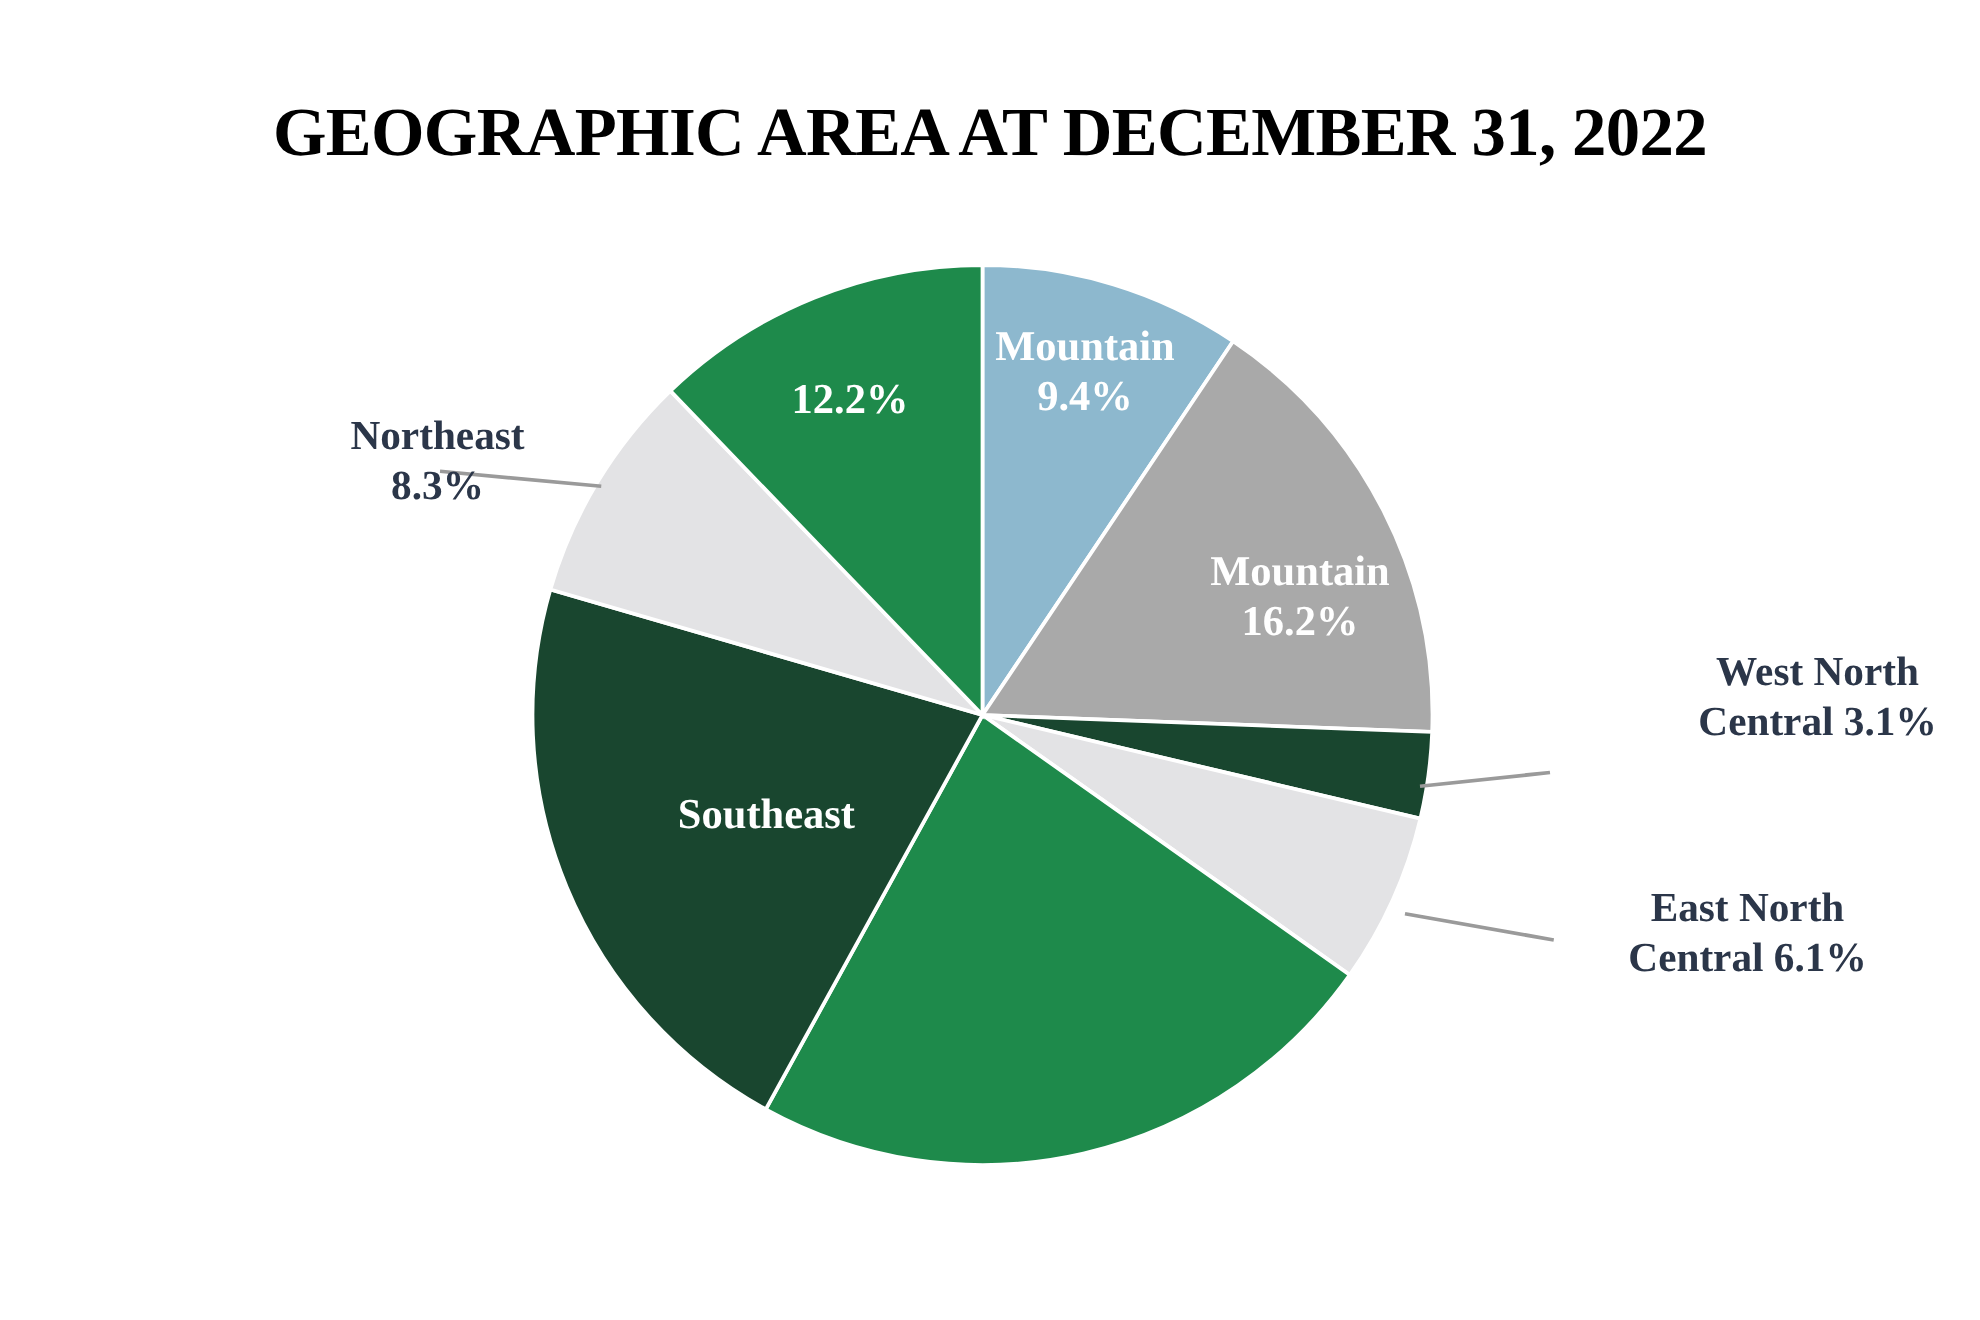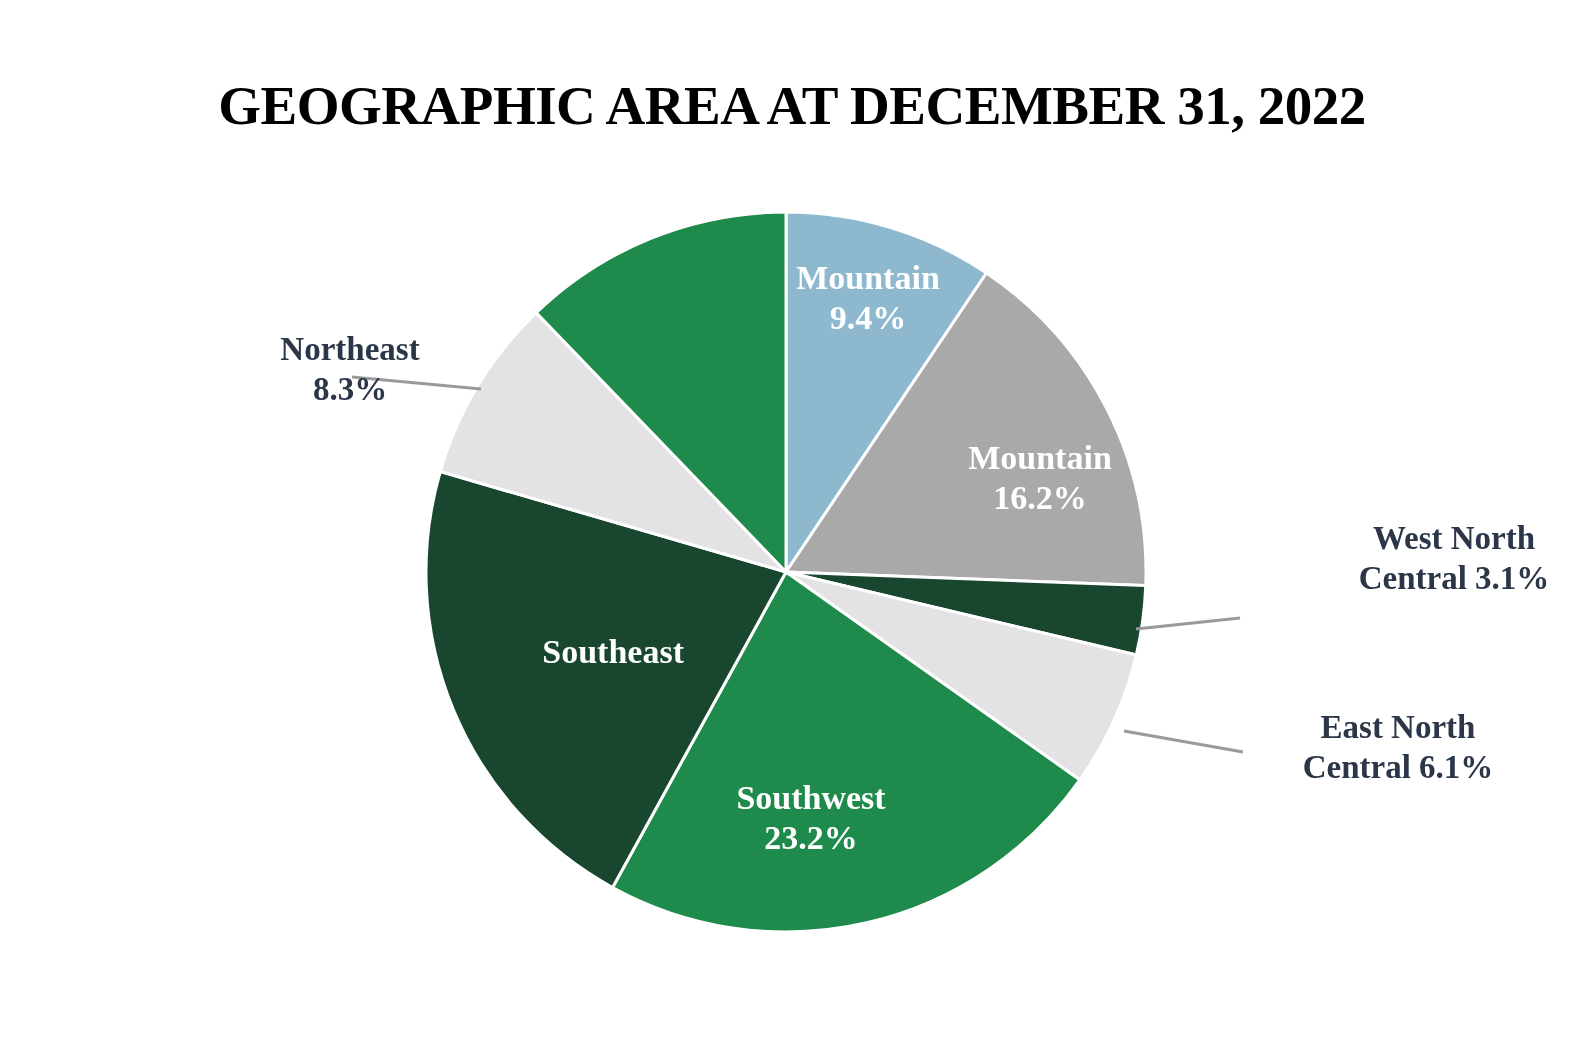--- a/index.html
+++ b/index.html
@@ -98,30 +98,27 @@
   <div class="slice-label" style="left:758px; top:258px; width:220px;">
     <span>Mountain</span>
     <span class="lbl-line2">9.4%</span>
   </div>
 
   <div class="slice-label" style="left:915px; top:438px; width:250px;">
     <span>Mountain</span>
     <span class="lbl-line2">16.2%</span>
   </div>
 
-  <div class="slice-label" style="left:686px; top:778px; width:250px;">
-    <span>Southwest</span>
-    <span class="lbl-line2">23.2%</span>
-  </div>
 
   <div class="slice-label" style="left:434px; top:632px; width:250px;text-align:right;">
     <span>Southeast</span>
   </div>
 
   <div class="slice-label" style="left:555px; top:300px; width:250px;">
+    <span class="lbl-line2">12.2%</span>
   </div>
 
   <div class="outside-label" style="left:200px; top:330px; width:300px;">
     <span>Northeast</span>
     <span class="lbl-line2">8.3%</span>
   </div>
 
   <div class="outside-label" style="left:1294px; top:519px; width:320px; text-align:center;">
     <span>West North</span>
     <span class="lbl-line2">Central 3.1%</span>

